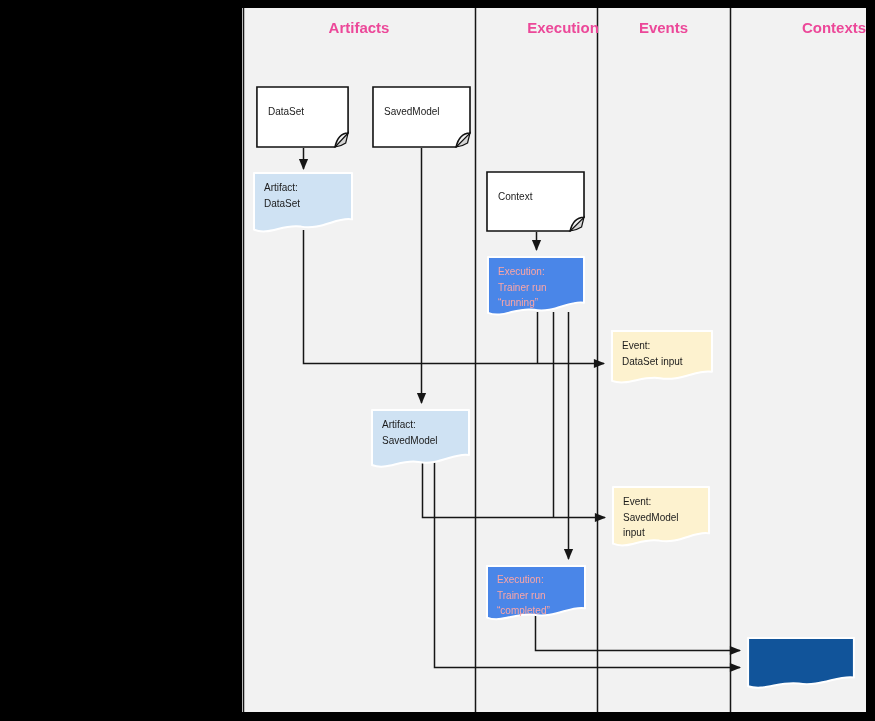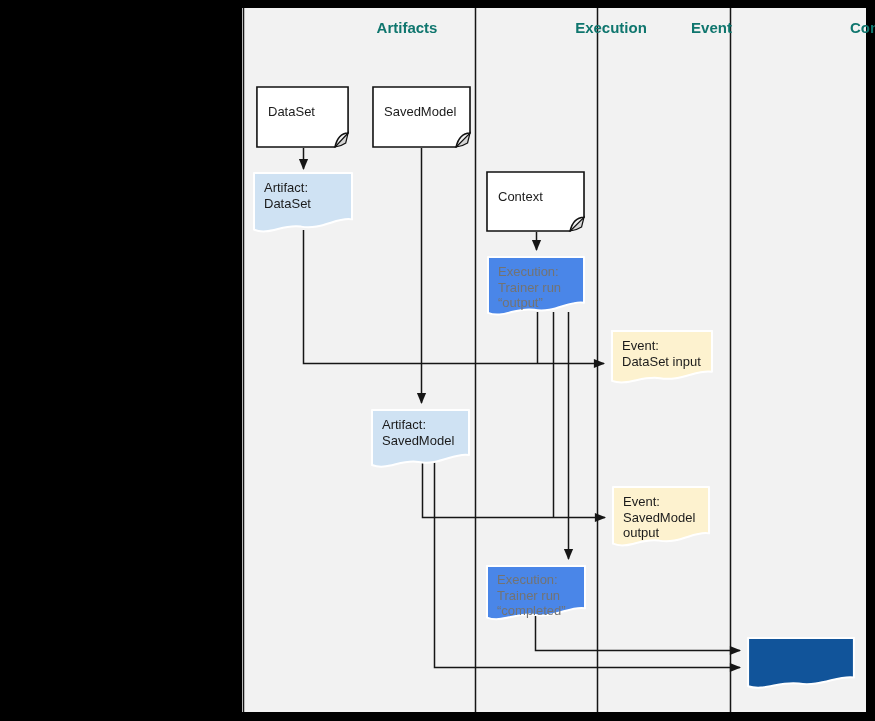--- a/index.html
+++ b/index.html
@@ -8,33 +8,33 @@
     background:#000;font-family:"Liberation Sans", sans-serif;
     -webkit-font-smoothing:antialiased;
   }
   .canvas{
     position:absolute;left:242px;top:8px;width:624px;height:704px;
     background:#f2f2f2;
   }
   .wires{position:absolute;left:0;top:0;width:875px;height:721px;z-index:2;pointer-events:none;}
   .lane-header{
     position:absolute;z-index:4;text-align:center;
-    font-size:15px;font-weight:bold;color:#0f766e;top:18px;height:20px;line-height:20px;margin-left:48px;
+    font-size:15px;font-weight:bold;color:#ec4899;top:18px;height:20px;line-height:20px;
   }
   .node{position:absolute;z-index:3;}
   .node svg.shape{position:absolute;left:0;top:0;width:100%;height:100%;}
   .node .txt{
-    position:relative;z-index:2;font-size:13px;line-height:15.5px;color:#1b1b1b;
+    position:relative;z-index:2;font-size:10px;line-height:15.5px;color:#1b1b1b;
     padding:8px 6px 0 11px;
   }
   .node.doc .txt{
     display:flex;flex-direction:column;justify-content:center;
     height:100%;box-sizing:border-box;padding:0 6px 10px 12px;
   }
-  .node.inverse .txt{color:#737373;}
+  .node.inverse .txt{color:#fca5a5;}
 </style>
 </head>
 <body>
 
 <div class="canvas"></div>
 
 <svg class="wires" width="875" height="721" viewBox="0 0 875 721">
   <defs>
     <marker id="arr" viewBox="0 0 10 8" markerWidth="9" markerHeight="7" refX="8.2" refY="4" orient="auto">
       <path d="M0.5,0.5 L9,4 L0.5,7.5 Z" fill="#161616"></path>
@@ -57,21 +57,21 @@
     <path d="M553.5,312 V517"></path>
     <path d="M422.5,462 V517.5 H605" marker-end="url(#arr)"></path>
     <path d="M568.5,312 V559" marker-end="url(#arr)"></path>
     <path d="M535.5,612 V650.5 H740" marker-end="url(#arr)"></path>
     <path d="M434.5,462 V667.5 H740" marker-end="url(#arr)"></path>
   </g>
 </svg>
 
 <div class="lane-header" style="left:243px;width:232px;">Artifacts</div>
 <div class="lane-header" style="left:502px;width:122px;">Execution</div>
-<div class="lane-header" style="left:597px;width:133px;">Event</div>
+<div class="lane-header" style="left:597px;width:133px;">Events</div>
 <div class="lane-header" style="left:766px;width:136px;">Contexts</div>
 
 <div class="node doc" style="left:256px;top:86px;width:93px;height:62px;">
   <svg class="shape" viewBox="0 0 100 62" preserveAspectRatio="none">
     <path d="M1,1 H99 V47 Q88,47.5 85,61 H1 Z" fill="#ffffff" stroke="#111111" stroke-width="1.6" vector-effect="non-scaling-stroke"></path>
     <path d="M85,61 L99,47 L96.5,57 Q91,60.5 85,61 Z" fill="#d6d6d6" stroke="#111111" stroke-width="1.2" vector-effect="non-scaling-stroke"></path>
   </svg>
   <div class="txt">
       <div>DataSet</div>
     </div>
@@ -107,21 +107,21 @@
   </div>
 </div>
 
 <div class="node flag inverse" style="left:487px;top:256px;width:98px;height:67px;">
   <svg class="shape" viewBox="0 0 100 66" preserveAspectRatio="none">
     <path d="M1,1 L99,1 L99,46 C 85,43 68,57 48,53 C 30,50 16,62 1,56 Z" fill="#4a86e8" stroke="#ffffff" stroke-width="2" stroke-linejoin="round" vector-effect="non-scaling-stroke"></path>
   </svg>
   <div class="txt">
     <div>Execution:</div>
     <div>Trainer run</div>
-    <div>“output”</div>
+    <div>“running”</div>
   </div>
 </div>
 
 <div class="node flag" style="left:611px;top:330px;width:102px;height:60px;">
   <svg class="shape" viewBox="0 0 100 66" preserveAspectRatio="none">
     <path d="M1,1 L99,1 L99,46 C 85,43 68,57 48,53 C 30,50 16,62 1,56 Z" fill="#fdf2cf" stroke="#ffffff" stroke-width="2" stroke-linejoin="round" vector-effect="non-scaling-stroke"></path>
   </svg>
   <div class="txt">
     <div>Event:</div>
     <div>DataSet input</div>
@@ -138,21 +138,21 @@
   </div>
 </div>
 
 <div class="node flag" style="left:612px;top:486px;width:98px;height:68px;">
   <svg class="shape" viewBox="0 0 100 66" preserveAspectRatio="none">
     <path d="M1,1 L99,1 L99,46 C 85,43 68,57 48,53 C 30,50 16,62 1,56 Z" fill="#fdf2cf" stroke="#ffffff" stroke-width="2" stroke-linejoin="round" vector-effect="non-scaling-stroke"></path>
   </svg>
   <div class="txt">
     <div>Event:</div>
     <div>SavedModel</div>
-    <div>output</div>
+    <div>input</div>
   </div>
 </div>
 
 <div class="node flag inverse" style="left:486px;top:565px;width:100px;height:62px;">
   <svg class="shape" viewBox="0 0 100 66" preserveAspectRatio="none">
     <path d="M1,1 L99,1 L99,46 C 85,43 68,57 48,53 C 30,50 16,62 1,56 Z" fill="#4a86e8" stroke="#ffffff" stroke-width="2" stroke-linejoin="round" vector-effect="non-scaling-stroke"></path>
   </svg>
   <div class="txt" style="padding-top:7px;">
     <div>Execution:</div>
     <div>Trainer run</div>

